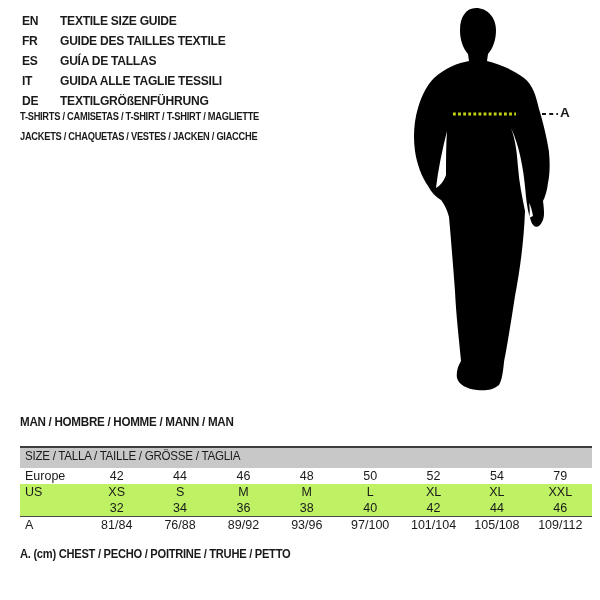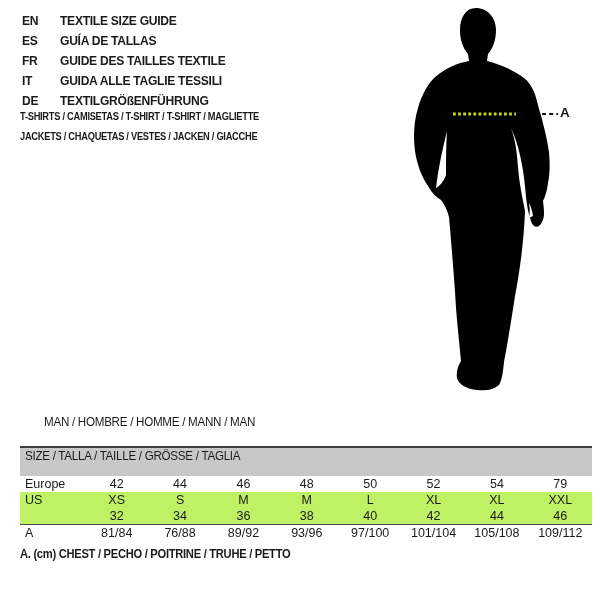--- a/index.html
+++ b/index.html
@@ -19,52 +19,52 @@
 
   
   .categories { top:107px; left:20px; font-weight:bold; font-size:10px; line-height:20px; white-space:nowrap; }
 
   
   .figure-wrap { top:0; left:390px; width:210px; height:400px; }
   .figure-wrap svg { display:block; width:210px; height:400px; }
   .measure-label { top:105px; left:560px; font-weight:bold; font-size:13.5px; }
 
   
-  .man-heading { top:415px; left:20px; font-weight:normal; font-size:12.5px; white-space:nowrap;margin-left:24px; }
+  .man-heading { top:415px; left:20px; font-weight:bold; font-size:12.5px; white-space:nowrap; }
 
   
   .size-table { top:446px; left:20px; width:572px; border-top:2px solid #3d3d3d; font-size:12.5px; }
   .thead {
-    background:#c8c8c8; height:28px; line-height:16px;
+    background:#c8c8c8; height:20px; line-height:16px;
     padding-left:5px; white-space:nowrap;
   }
   .trow { display:grid; grid-template-columns:65px repeat(8, 1fr); height:16px; line-height:16px; }
   .tbody .trow:nth-child(2), .tbody .trow:nth-child(3) { background:#bef264; }
   .tbody .trow:nth-child(4) { border-top:1px solid #4a4a4a; }
   .tcell { text-align:center; overflow:hidden; }
   .tcell.label { text-align:left; padding-left:5px; }
 
   
   .caption { top:547px; left:20px; font-weight:bold; font-size:12px; white-space:nowrap; }
 </style>
 </head>
 <body>
 
 <div class="abs lang-list">
     <div class="lang-row">
       <span class="lang-code"><span class="cond">EN</span></span>
       <span class="lang-label"><span class="cond">TEXTILE SIZE GUIDE</span></span>
     </div>
     <div class="lang-row">
+      <span class="lang-code"><span class="cond">FR</span></span>
+      <span class="lang-label"><span class="cond">GUIDE DES TAILLES TEXTILE</span></span>
+    </div>
+    <div class="lang-row">
       <span class="lang-code"><span class="cond">ES</span></span>
       <span class="lang-label"><span class="cond">GUÍA DE TALLAS</span></span>
-    </div>
-    <div class="lang-row">
-      <span class="lang-code"><span class="cond">FR</span></span>
-      <span class="lang-label"><span class="cond">GUIDE DES TAILLES TEXTILE</span></span>
     </div>
     <div class="lang-row">
       <span class="lang-code"><span class="cond">IT</span></span>
       <span class="lang-label"><span class="cond">GUIDA ALLE TAGLIE TESSILI</span></span>
     </div>
     <div class="lang-row">
       <span class="lang-code"><span class="cond">DE</span></span>
       <span class="lang-label"><span class="cond">TEXTILGRÖßENFÜHRUNG</span></span>
     </div>
   </div>

